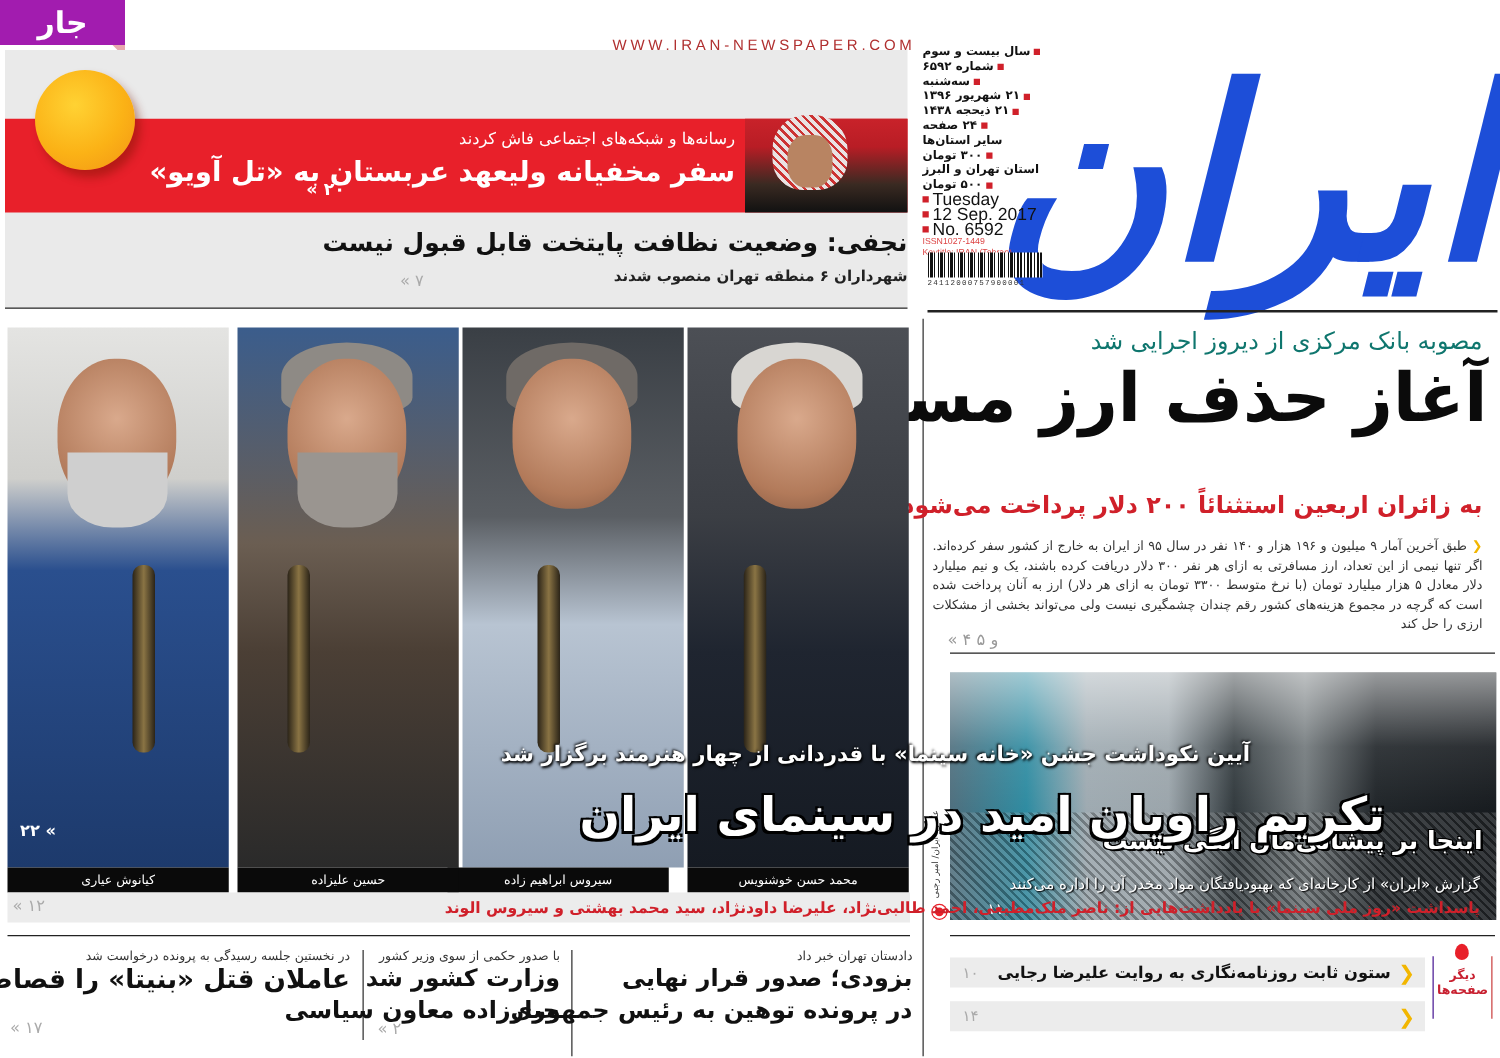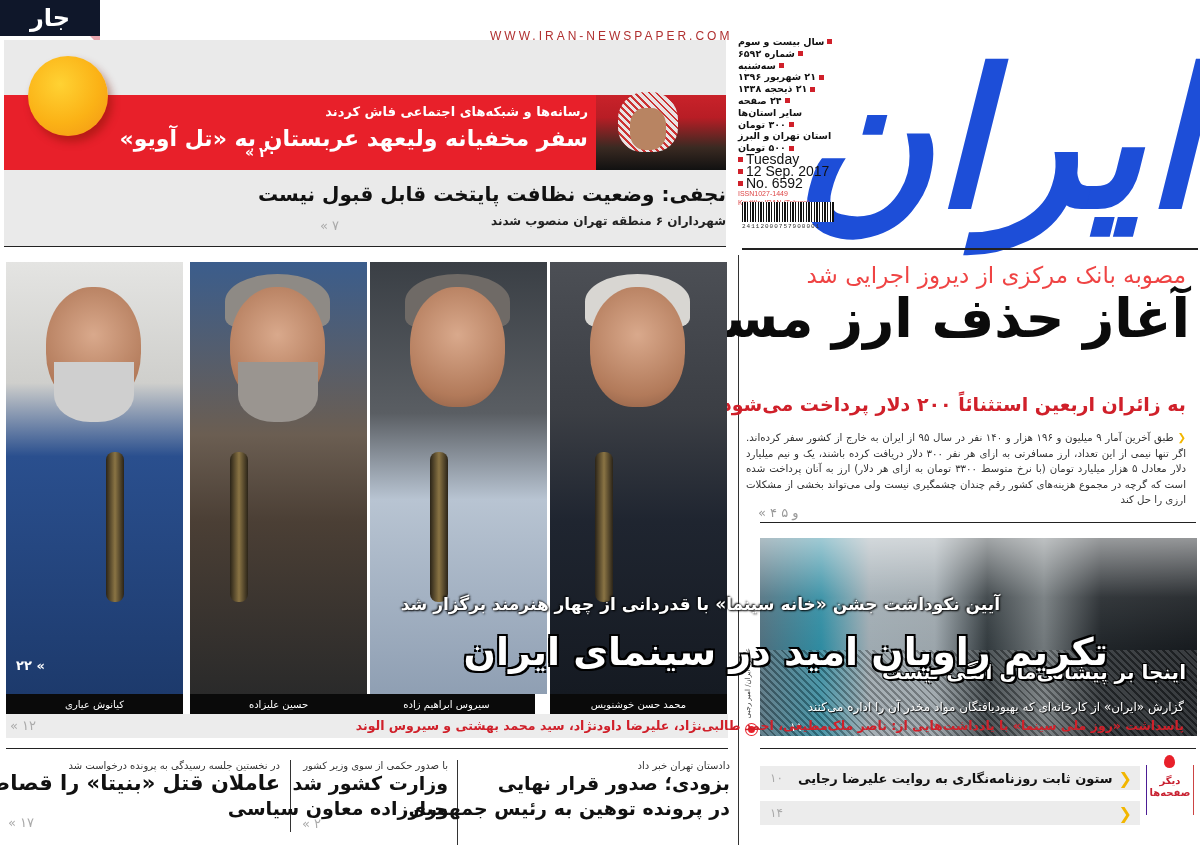--- a/index.html
+++ b/index.html
@@ -2,37 +2,37 @@
 <html><head>
 <meta charset="utf-8">
 <style>
   * { box-sizing: border-box; margin: 0; padding: 0; }
   html, body { width: 1200px; height: 846px; background: #ffffff; overflow: hidden; }
   body { position: relative; font-family: "DejaVu Sans", sans-serif; color: #111; }
   .abs { position: absolute; }
   .rtl { direction: rtl; text-align: right; }
 
   
-  .jar-tag { left: 0; top: 0; width: 100px; height: 36px; background: #0f172a; color: #fff; font-weight: bold; font-size: 24px; display: flex; align-items: center; justify-content: center; }
+  .jar-tag { left: 0; top: 0; width: 100px; height: 36px; background: #a21caf; color: #fff; font-weight: bold; font-size: 24px; display: flex; align-items: center; justify-content: center; }
   .jar-tag:after { content: ""; position: absolute; right: 0; bottom: -10px; border-left: 10px solid transparent; border-top: 10px solid #e8a6ae; }
 
   .site-url { left: 490px; top: 29px; font-size: 12px; letter-spacing: 3px; color: #b03030; font-family: "Liberation Sans", sans-serif; }
 
   
   .top-grey { left: 4px; top: 40px; width: 722px; height: 206px; background: #eaeaea; }
   .red-band { left: 4px; top: 95px; width: 722px; height: 75px; background: #e8202a; }
   .sun { left: 28px; top: 56px; width: 80px; height: 80px; border-radius: 50%;
          background: radial-gradient(circle at 40% 35%, #ffd233 0%, #fbb216 55%, #f29414 100%);
          box-shadow: 4px 6px 8px rgba(120,20,0,0.45); }
   .prince-photo { left: 596px; top: 95px; width: 130px; height: 75px;
          background: linear-gradient(180deg, #c9222a 0%, #b81d25 30%, #3a2a22 70%, #111 100%); }
   .prince-head { left: 618px; top: 92px; width: 60px; height: 60px; border-radius: 45% 45% 40% 40%;
          background: repeating-linear-gradient(45deg, #e9e3e3 0 3px, #c33 3px 5px); }
   .prince-face { left: 630px; top: 108px; width: 36px; height: 42px; border-radius: 40%; background: #b88462; }
-  .banner-kicker { right: 612px; top: 104px; color: #fff; font-size: 13px; font-weight: bold; margin-left: 40px; }
+  .banner-kicker { right: 612px; top: 104px; color: #fff; font-size: 13px; font-weight: normal; margin-left: 40px; }
   .banner-head { right: 612px; top: 126px; color: #fff; font-size: 22px; font-weight: bold; }
   .banner-page { left: 245px; top: 144px; color: #fff; font-size: 14px; font-weight: bold; }
 
   .najafi-head { right: 474px; top: 182px; font-size: 20px; font-weight: bold; color: #111; }
   .najafi-sub { right: 474px; top: 214px; font-size: 12px; font-weight: bold; color: #222; }
   .najafi-page { left: 320px; top: 218px; font-size: 13px; color: #aaa; }
 
   
   .logo { left: 845px; top: 40px; width: 352px; height: 200px; color: #1d4ed8;
           font-family: "DejaVu Serif", serif; font-weight: bold; font-size: 190px; line-height: 200px; text-align: center; direction: rtl; font-style: italic; letter-spacing: -6px; }
@@ -42,21 +42,21 @@
   .meta-col .en { direction: ltr; justify-content: flex-start; font-family: "Liberation Sans", sans-serif; font-weight: normal; font-size: 14px; }
   .meta-col .issn { font-size: 7px; color: #d44; line-height: 9px; font-family: "Liberation Sans", sans-serif; }
   .barcode { left: 742px; top: 202px; width: 92px; height: 20px;
              background: repeating-linear-gradient(90deg, #111 0 1px, #fff 1px 2px, #111 2px 4px, #fff 4px 5px, #111 5px 6px, #fff 6px 8px); }
   .barcode-num { left: 742px; top: 223px; font-size: 6px; letter-spacing: 1px; font-family: "Liberation Mono", monospace; color: #333; }
 
   .hr { height: 2px; background: #222; }
   .vr { width: 1px; background: #333; }
 
   
-  .kicker-r { right: 14px; top: 262px; font-size: 23px; color: #ef4444; }
+  .kicker-r { right: 14px; top: 262px; font-size: 19px; color: #0f766e; }
   .big-head { right: 10px; top: 287px; font-size: 54px; font-weight: bold; color: #0b0b0b; letter-spacing: -2px; white-space: nowrap; }
   .red-sub { right: 14px; top: 393px; font-size: 19px; color: #d0202a; font-weight: bold; white-space: nowrap; }
   .body-text { right: 14px; top: 430px; width: 440px; font-size: 10.2px; line-height: 15.6px; color: #333; text-align: justify; }
   .bullet-y { color: #f2b600; font-weight: bold; }
   .pages-ref { left: 758px; top: 505px; font-size: 13px; color: #999; }
 
   
   .factory-photo { left: 760px; top: 538px; width: 437px; height: 198px;
      background:
        linear-gradient(180deg, rgba(255,255,255,0.55) 0%, rgba(255,255,255,0.1) 30%, rgba(0,0,0,0) 60%),

